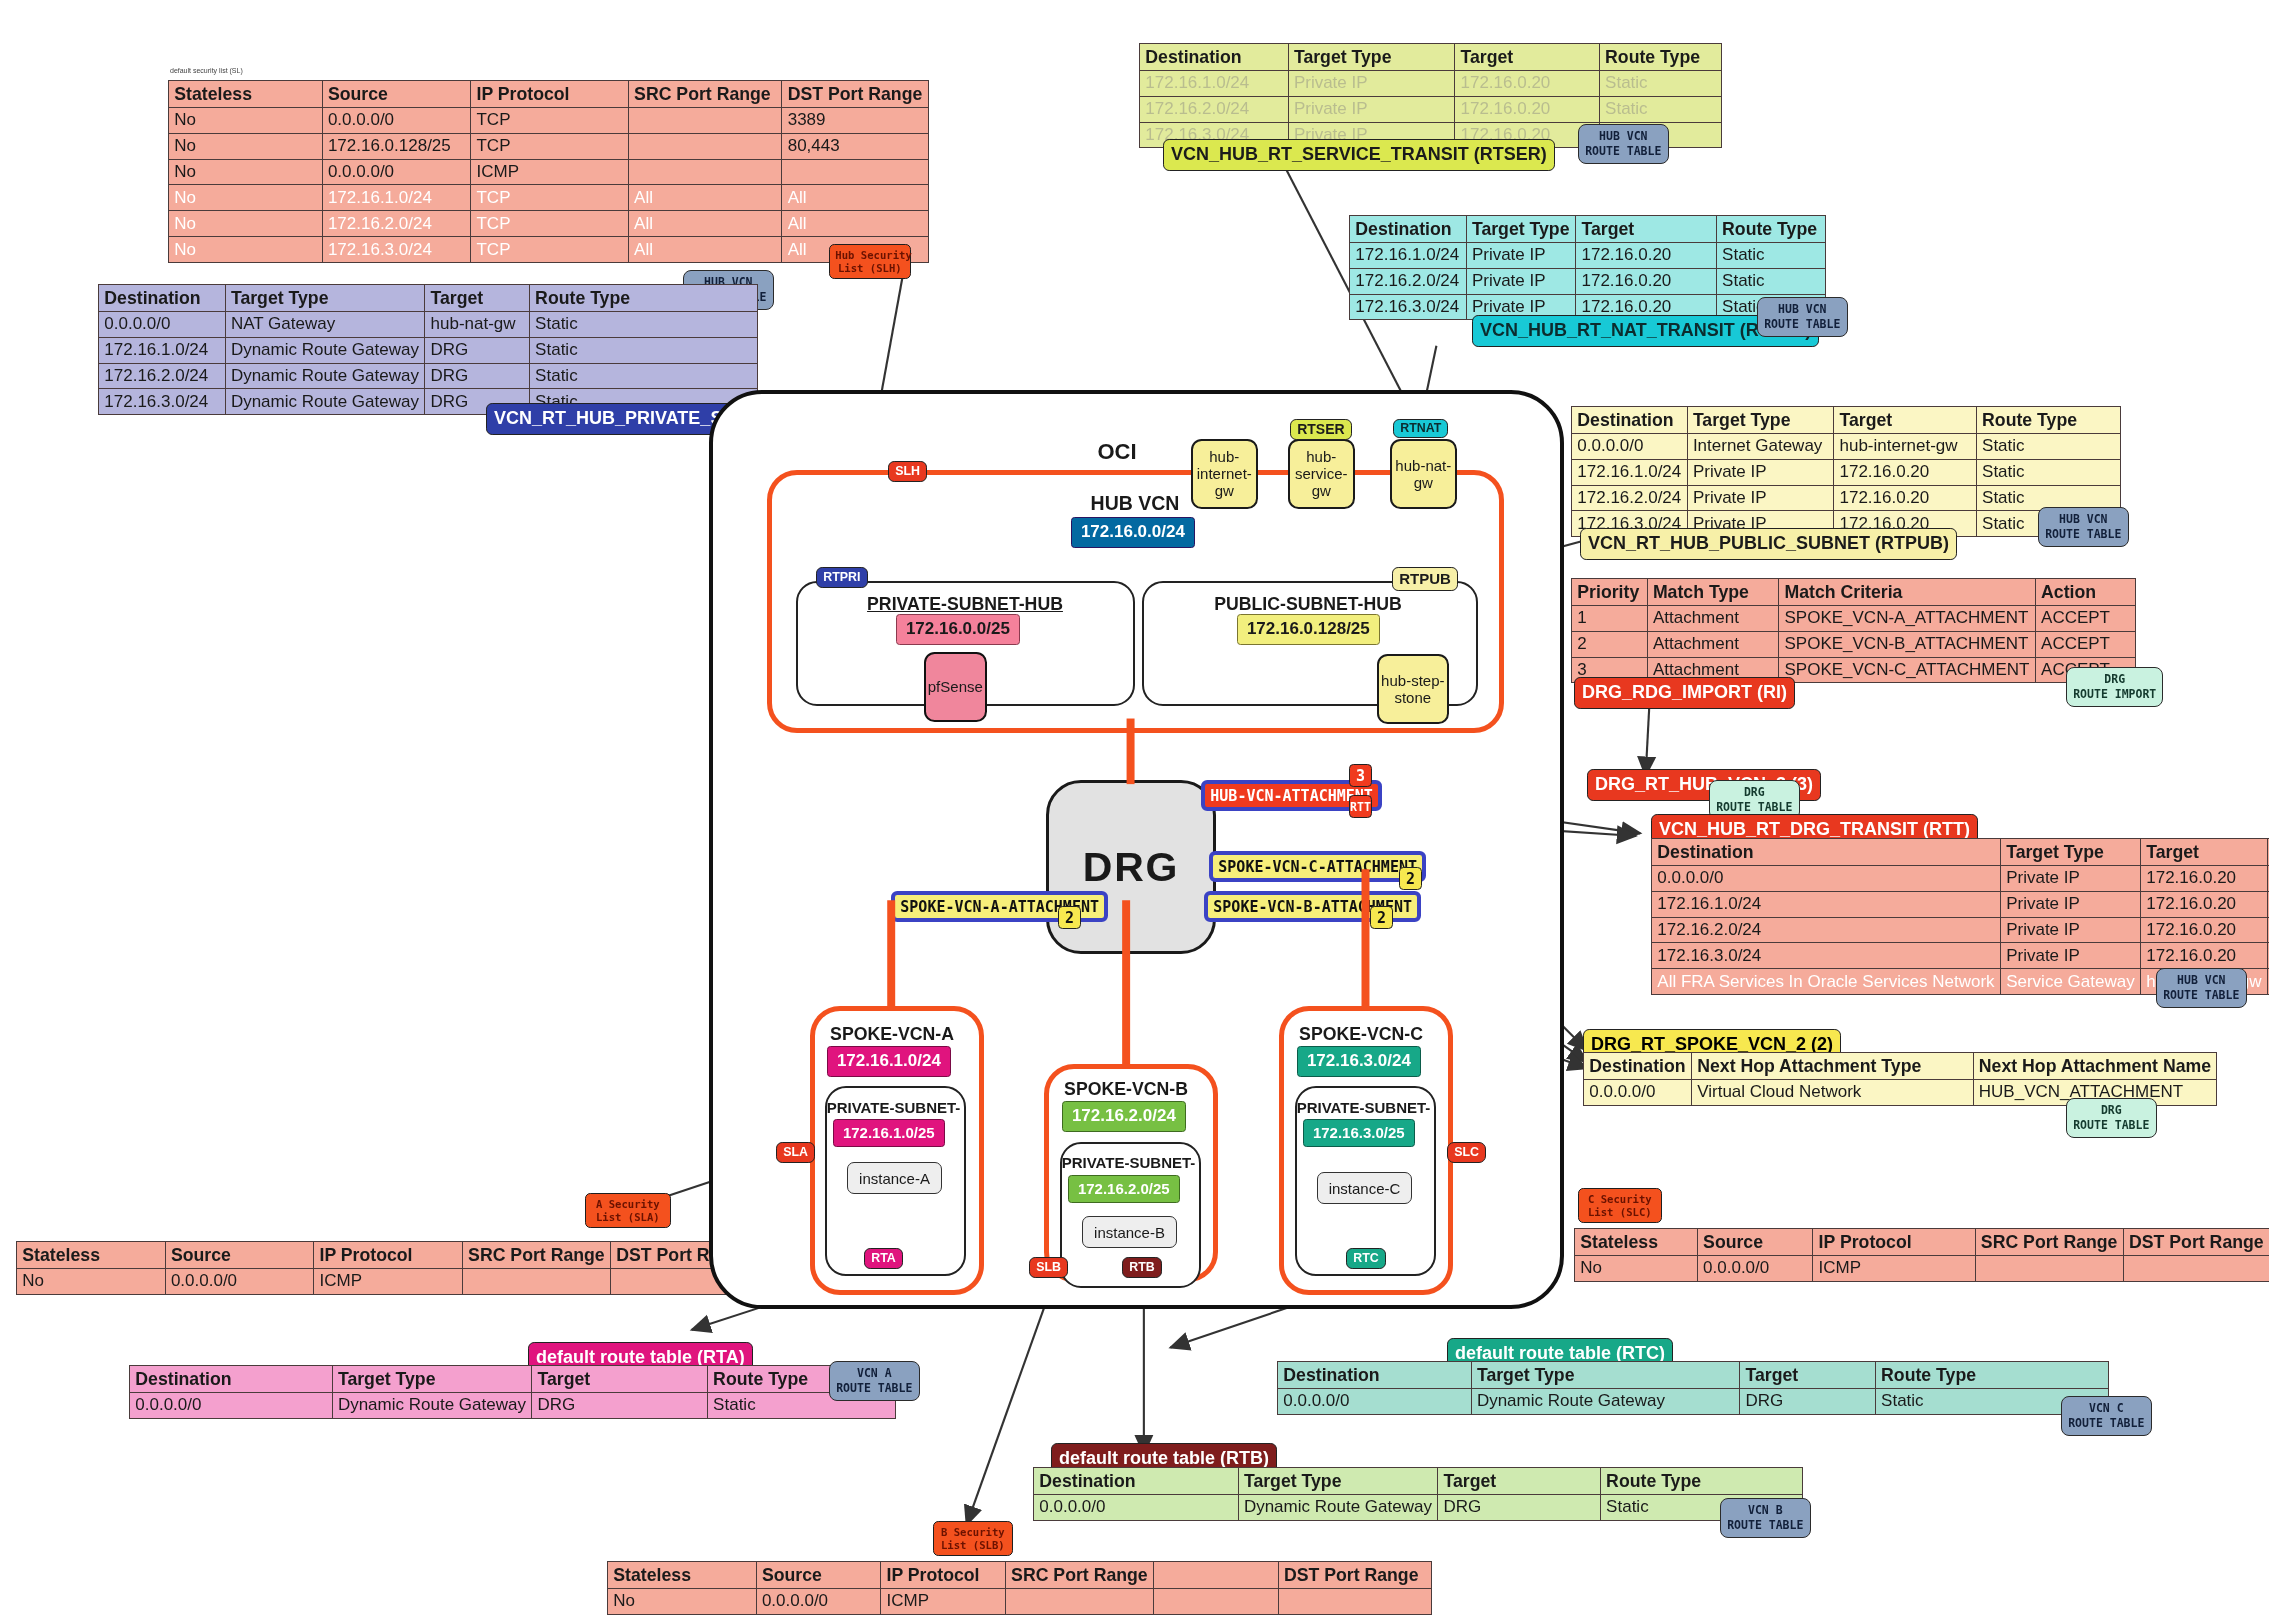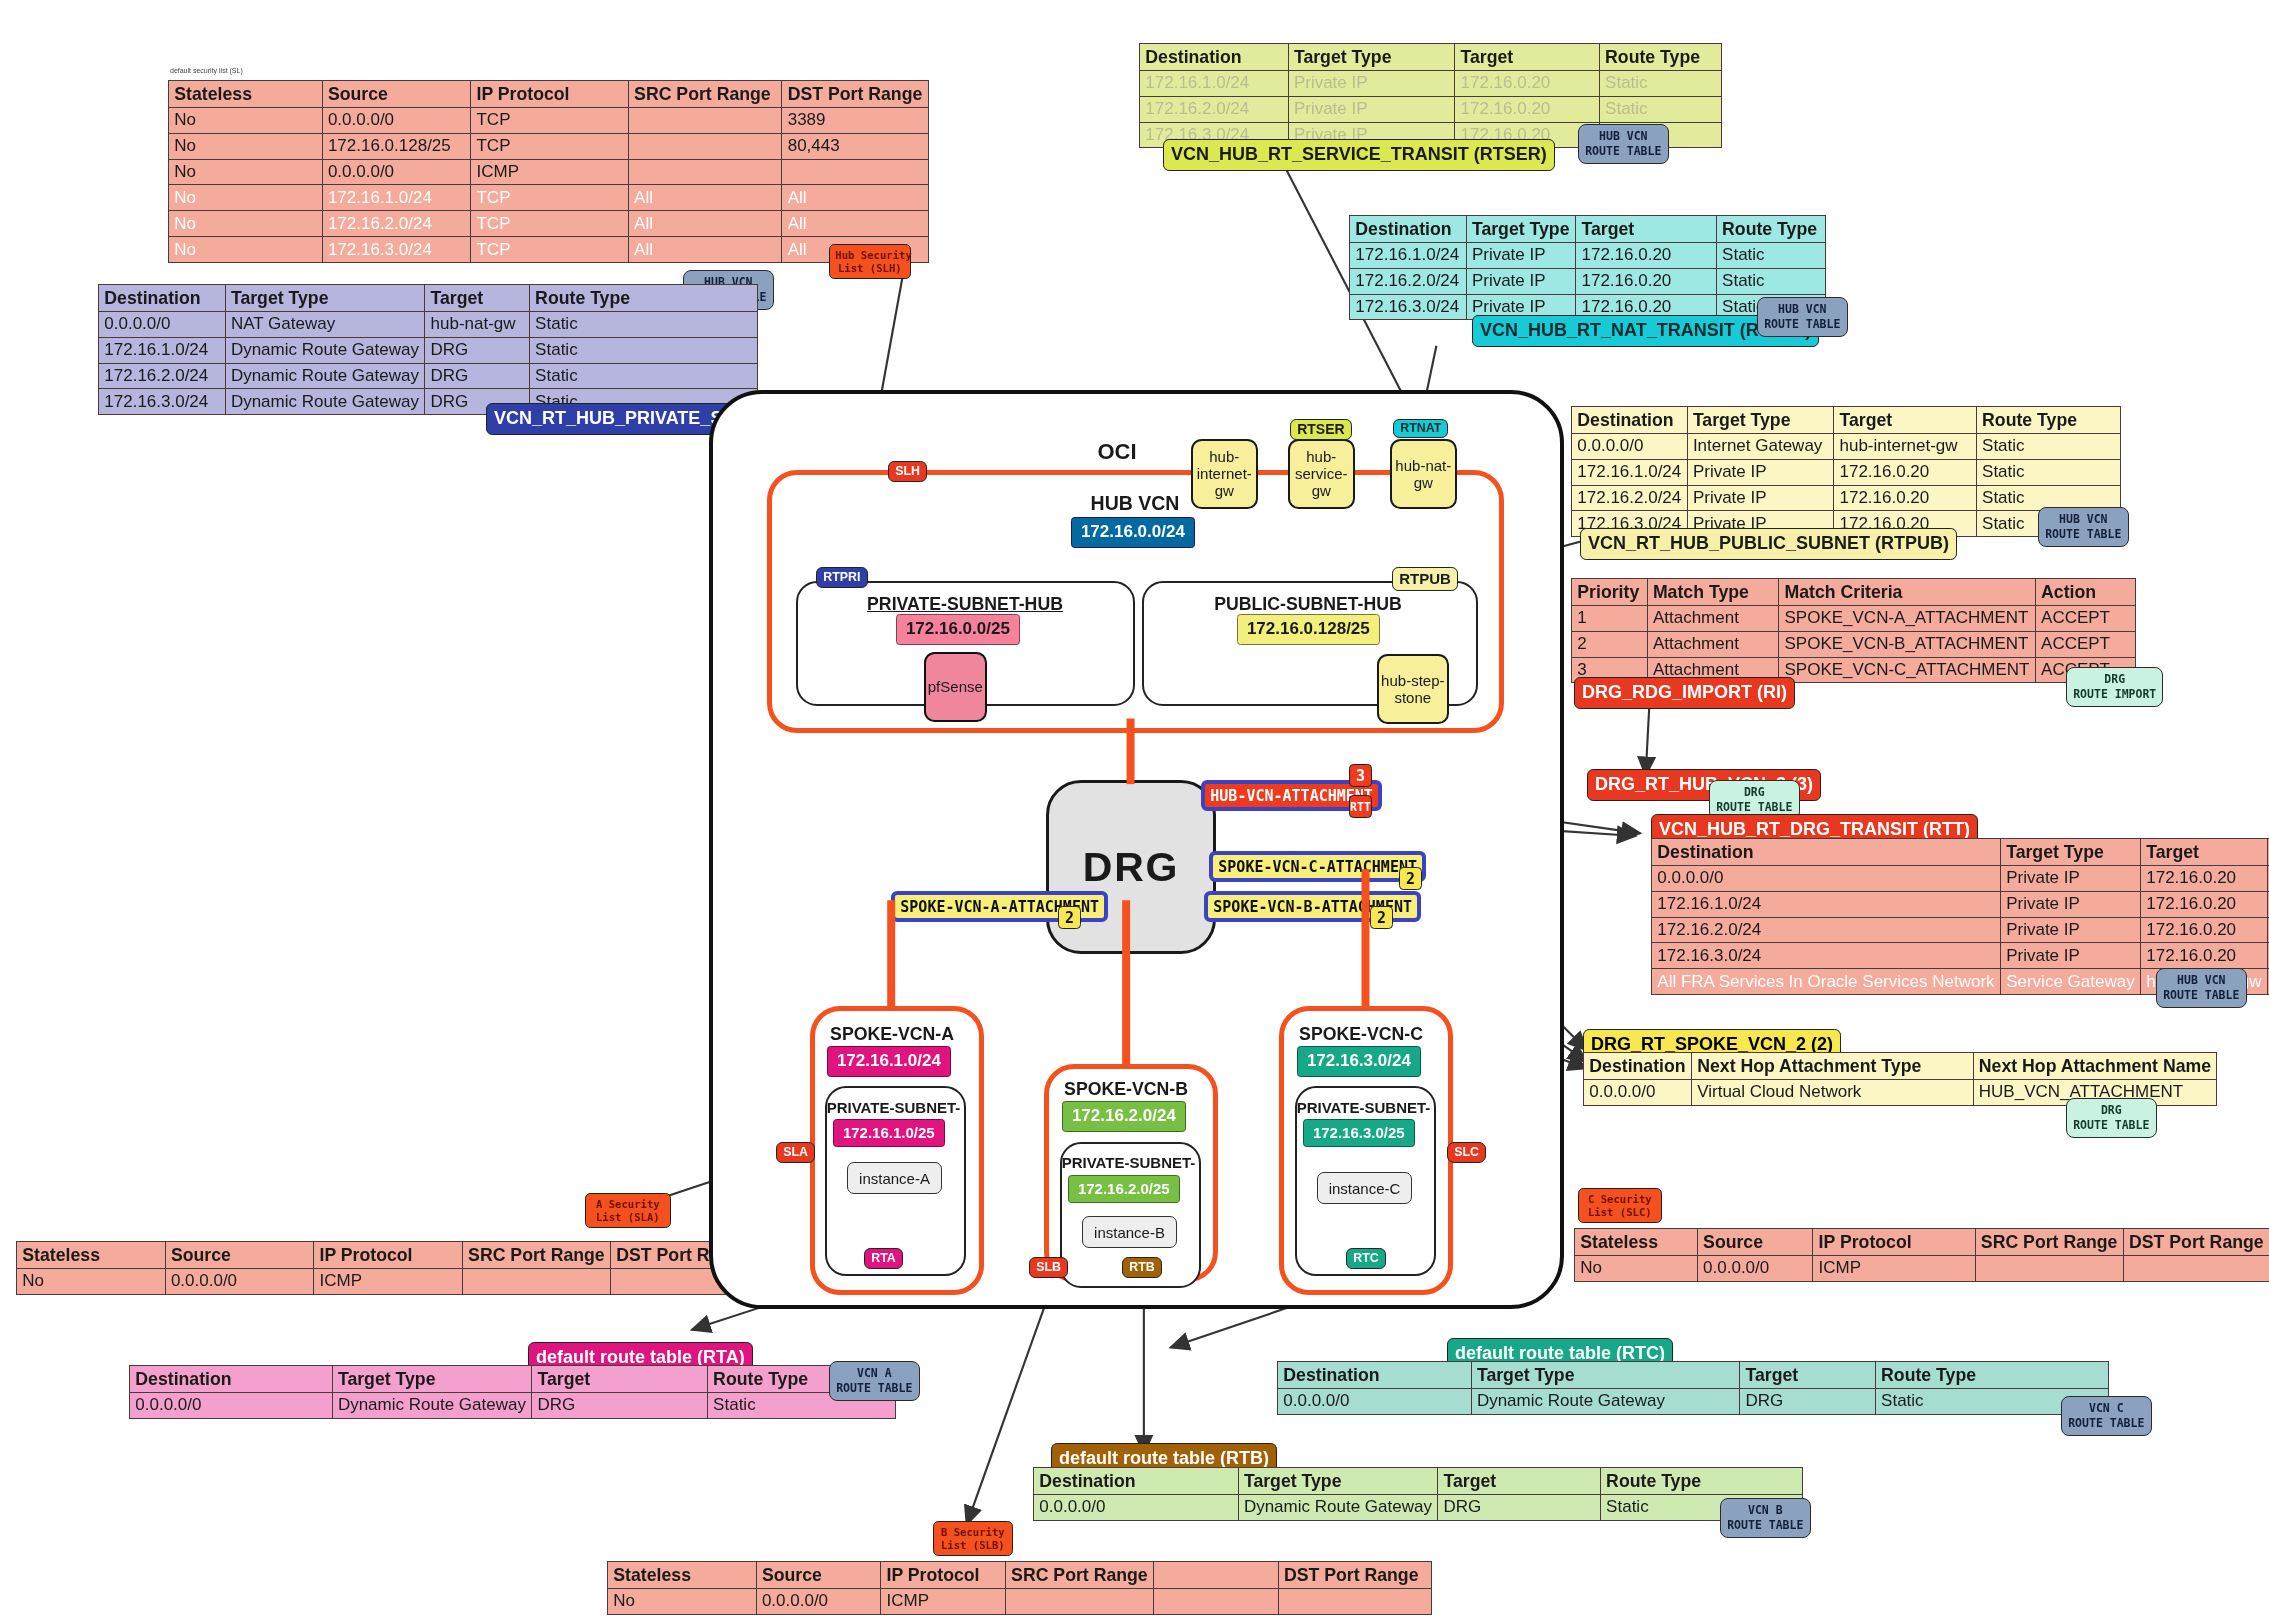--- a/index.html
+++ b/index.html
@@ -30,21 +30,21 @@
   .chip{position:absolute;border:1.8px solid #222;border-radius:6.2px;
         padding:5px 7px;font-size:18px;font-weight:bold;white-space:nowrap;
         line-height:1.1;}
   .c-olive {background:#dbe84f;color:#1b1b1b;}
   .c-cyan  {background:#18c9d6;color:#0c2c2e;}
   .c-cream {background:#f7f0a8;color:#1b1b1b;}
   .c-blue  {background:#2f3fa8;color:#fff;}
   .c-red   {background:#e8381f;color:#fff;}
   .c-pinkm {background:#e0147e;color:#fff;}
   .c-teal  {background:#17a888;color:#fff;}
-  .c-green {background:#a16207;color:#fff;}
+  .c-green {background:#7f1d1d;color:#fff;}
   .c-yellow{background:#f7e84f;color:#000000;}
 
   
   .badge{position:absolute;border:1.8px solid #2b2b2b;border-radius:8px;
          font-family:"DejaVu Sans Mono",monospace;font-size:11.5px;font-weight:bold;
          text-align:center;padding:4.4px 6.2px;line-height:1.25;white-space:nowrap;}
   .b-slate{background:#8aa1c0;color:#12203a;}
   .b-mint {background:#c9f2e0;color:#143a2e;}
 
   

